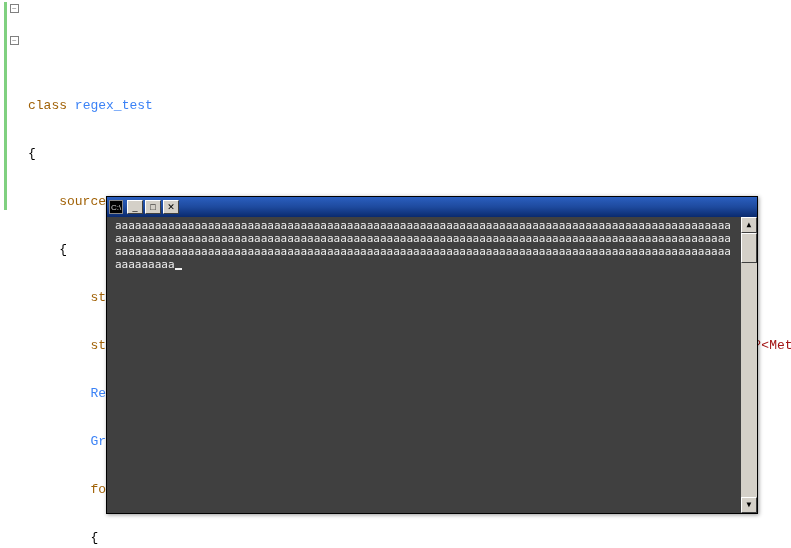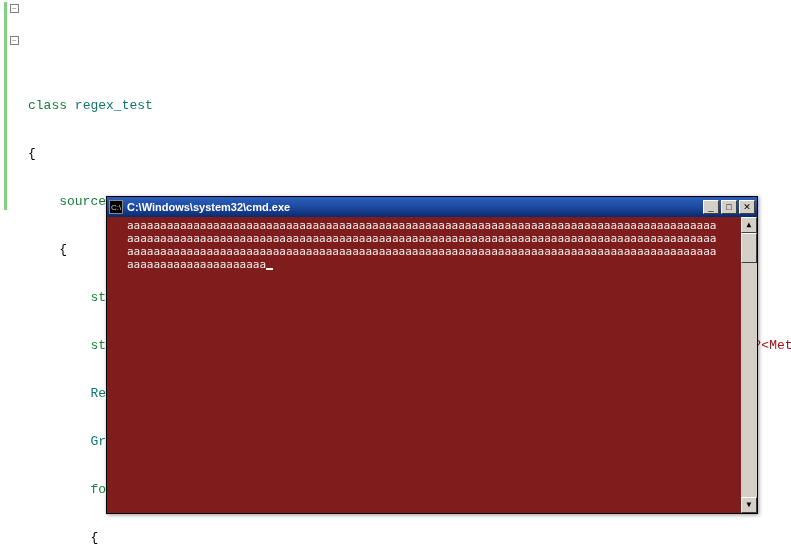--- a/index.html
+++ b/index.html
@@ -36,22 +36,22 @@
       background: #fff;
       font-size: 8px;
       line-height: 7px;
       text-align: center;
       color: #808080;
       cursor: pointer;
     }
     .code-line {
       padding-left: 20px;
     }
-    .kw { color: #15803d; }
-    .type { color: #0f766e; }
+    .kw { color: #a16207; }
+    .type { color: #3b82f6; }
     .str { color: #a31515; }
     .console-window {
       position: absolute;
       top: 196px;
       left: 106px;
       width: 652px;
       height: 318px;
       border: 1px solid #000;
       box-shadow: 1px 1px 4px rgba(0,0,0,0.4);
       font-family: 'Lucida Console', monospace;
@@ -94,24 +94,24 @@
       border-right-color: #404040;
       border-bottom-color: #404040;
       font-family: Marlett, Arial, sans-serif;
       font-size: 9px;
       line-height: 12px;
       text-align: center;
       color: #000;
       cursor: pointer;
     }
     .console-body {
-      background: #7f1d1d;
+      background: #404040;
       color: #eeeeee;
       height: calc(100% - 20px);
-      padding: 2px 20px;
+      padding: 2px 8px;
       font-size: 11px;
       line-height: 13px;
       position: relative;
       overflow: hidden;
       word-break: break-all;
       white-space: normal;
     }
     .console-text {
       width: calc(100% - 16px);
       word-break: break-all;
@@ -179,21 +179,20 @@
   <div class="code-line">        <span>{</span></div>
   
   
   
   
 </div>
 
 <div class="console-window">
   <div class="titlebar">
     <div class="titlebar-icon">C:\</div>
-    <div class="titlebar-text">C:\Windows\system32\cmd.exe</div>
     <div class="titlebar-buttons">
       <div class="tb-btn">_</div>
       <div class="tb-btn">□</div>
       <div class="tb-btn">✕</div>
     </div>
   </div>
   <div class="console-body">
     <div class="console-text"><span>aaaaaaaaaaaaaaaaaaaaaaaaaaaaaaaaaaaaaaaaaaaaaaaaaaaaaaaaaaaaaaaaaaaaaaaaaaaaaaaaaaaaaaaaaaaaaaaaaaaaaaaaaaaaaaaaaaaaaaaaaaaaaaaaaaaaaaaaaaaaaaaaaaaaaaaaaaaaaaaaaaaaaaaaaaaaaaaaaaaaaaaaaaaaaaaaaaaaaaaaaaaaaaaaaaaaaaaaaaaaaaaaaaaaaaaaaaaaaaaaaaaaaaaaaaaaaaaaaaaaaaaaaaaaaaaaaaaaaaaaaaaaaaaa</span><span class="cursor"></span></div>
     <div class="scrollbar-v">
       <div class="sb-btn sb-up">▲</div>

